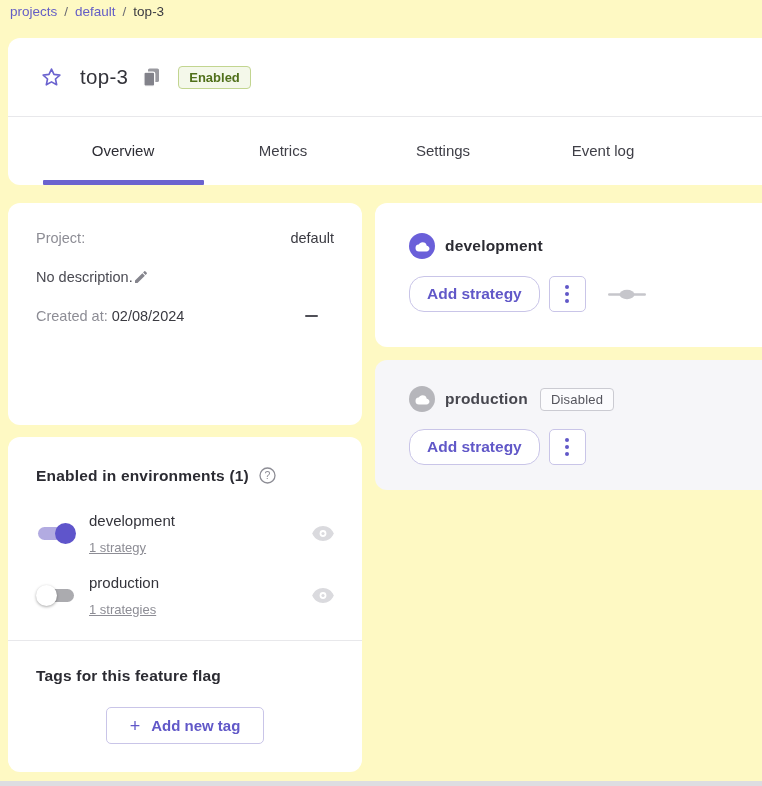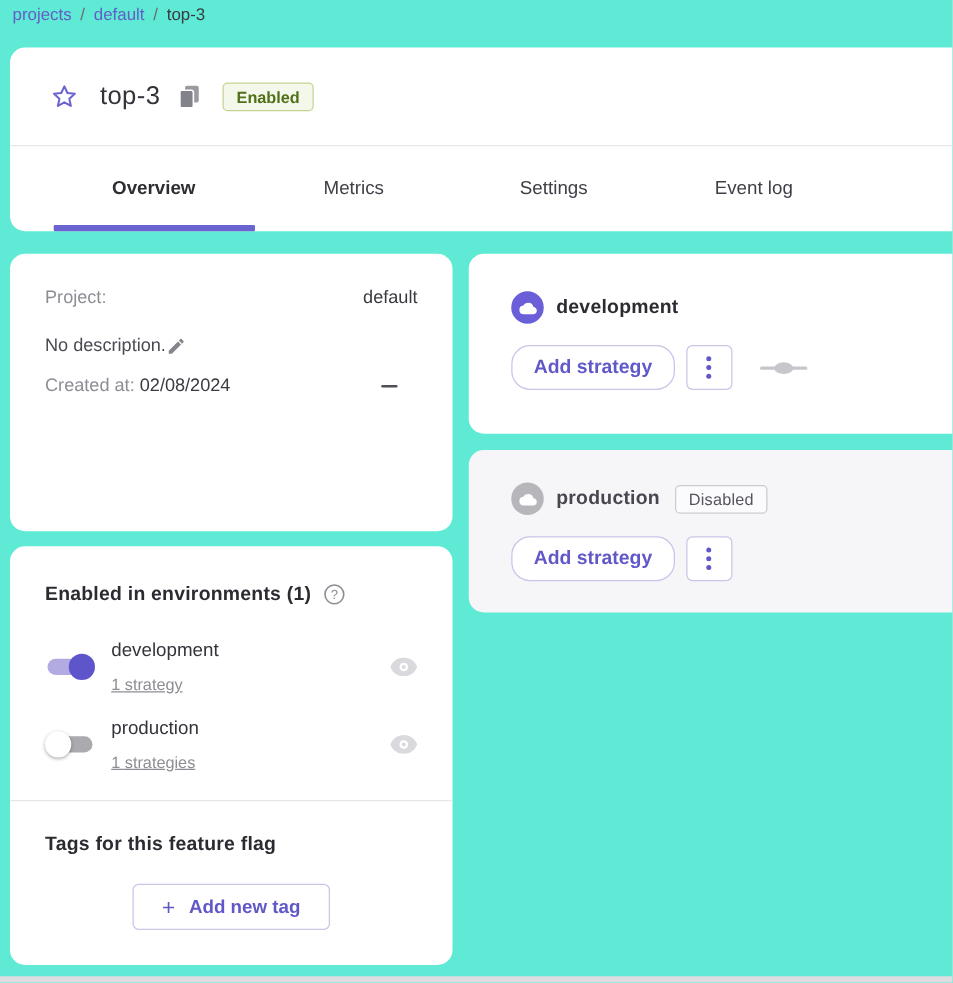--- a/index.html
+++ b/index.html
@@ -1,49 +1,49 @@
 <!DOCTYPE html>
 <html><head>
 <meta charset="utf-8">
 <style>
   * { margin:0; padding:0; box-sizing:border-box; }
   html,body { width:762px; height:786px; }
   body { font-family:"Liberation Sans", sans-serif; background:#e9e9ed; }
-  #screen { position:relative; width:762px; height:786px; overflow:hidden; background:#5eead4;padding-left:10px; }
+  #screen { position:relative; width:762px; height:786px; overflow:hidden; background:#fef9c3;padding-left:10px; }
 
   
   .breadcrumb { position:absolute; top:4px; left:10px; font-size:13.5px; color:#6b6b72; display:flex; gap:7px; align-items:center;}
   .breadcrumb .link { color:#635dc6; cursor:pointer; }
   .breadcrumb .current { color:#3a3a41; }
 
   .card { position:absolute; background:#fff; border-radius:12px; }
 
   
   #header-card { left:8px; top:38px; width:790px; height:147px; }
   .title-row { height:79px; display:flex; align-items:center; padding-left:32px; border-bottom:1px solid #e8e8eb; }
   .flag-title { font-size:20.5px; color:#33333a; margin-left:17px; letter-spacing:.3px; }
   .copy-btn { margin-left:15px; display:flex; cursor:pointer; }
   .badge-active { margin-left:18px; background:#f4f8ea; border:1px solid #c2d590; color:#50701a; font-weight:bold; font-size:13px; padding:3px 10px; border-radius:4px; }
   .tabs-row { height:66px; display:flex; padding-left:35px; align-items:center; }
   .tab { width:160px; text-align:center; font-size:15px; color:#3f3f47; cursor:pointer; }
-  .tab.active { font-weight:bold; color:#2d2d34; }
+  .tab.active { font-weight:normal; color:#2d2d34; }
   .tab-underline { position:absolute; left:35px; bottom:0; width:161px; height:5px; background:#6b63cf; border-radius:1px; }
 
   
   #details-card { left:8px; top:203px; width:354px; height:222px; padding:0 28px; }
   .type-row { margin-top:26px; display:flex; align-items:center; }
   .type-icon { width:40px; height:40px; border-radius:10px; background:#6a5fd9; display:flex; align-items:center; justify-content:center; }
   .type-label { margin-left:25px; font-size:20px; color:#3c3c42; letter-spacing:.3px; }
   .kv-row { margin-top:27px; display:flex; justify-content:space-between; align-items:center; font-size:14.5px; }
   .kv-label { color:#8d8d95; }
   .kv-value { color:#3a3a41; }
   .desc-row { margin-top:23px; display:flex; align-items:center; }
   .desc-text { font-size:14.5px; color:#4a4a52; }
   .edit-btn { margin-right:13px; cursor:pointer; display:flex; }
-  .created-row { margin-top:16px; display:flex; justify-content:space-between; align-items:center; }
+  .created-row { margin-top:23px; display:flex; justify-content:space-between; align-items:center; }
   .created-left { font-size:14.5px; }
   .minus-btn { margin-right:16px; width:13px; height:2.5px; background:#4f4f57; border-radius:2px; cursor:pointer; }
 
   
   #env-card { left:8px; top:437px; width:354px; height:335px; padding:0 28px; }
   .section-title { font-size:15.5px; font-weight:bold; color:#2b2b32; letter-spacing:.2px; }
   .env-title-row { margin-top:30px; display:flex; align-items:flex-start; gap:10px; }
   .env-row { display:flex; align-items:center; }
   .env-row.first { margin-top:27px; }
   .env-row.second { margin-top:19px; }

